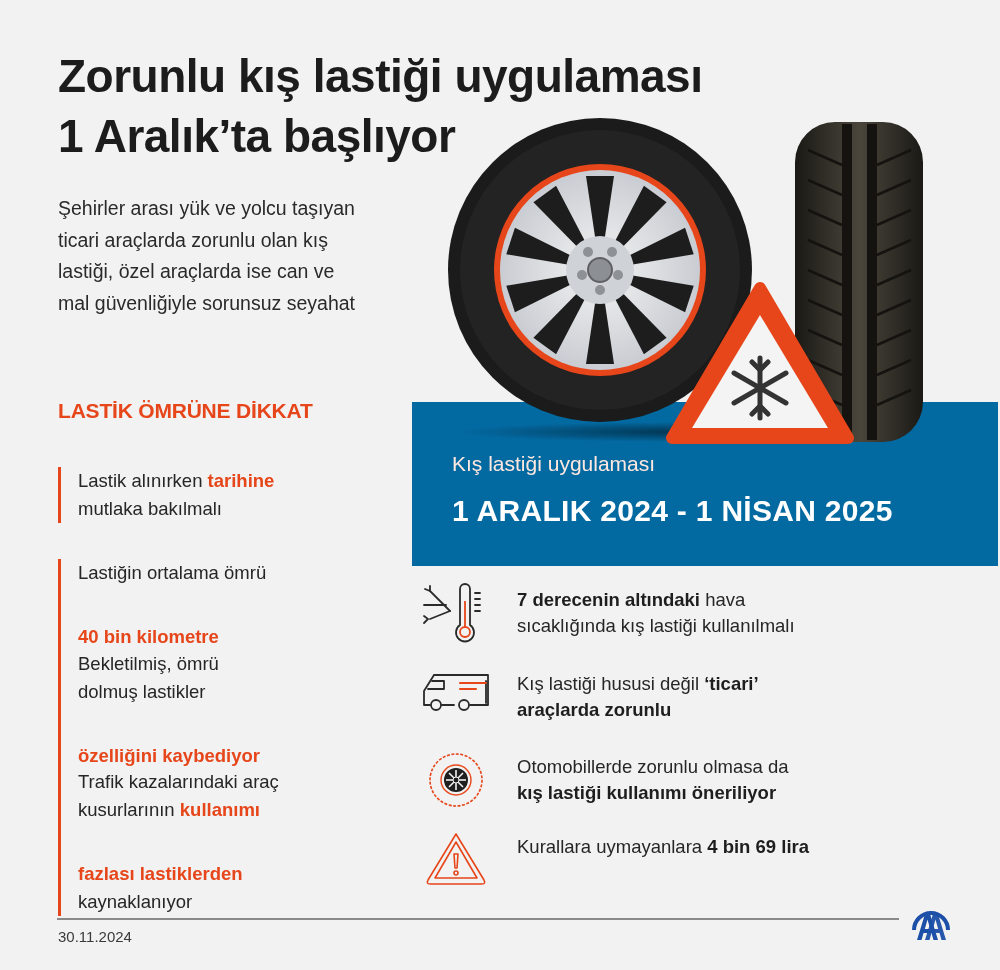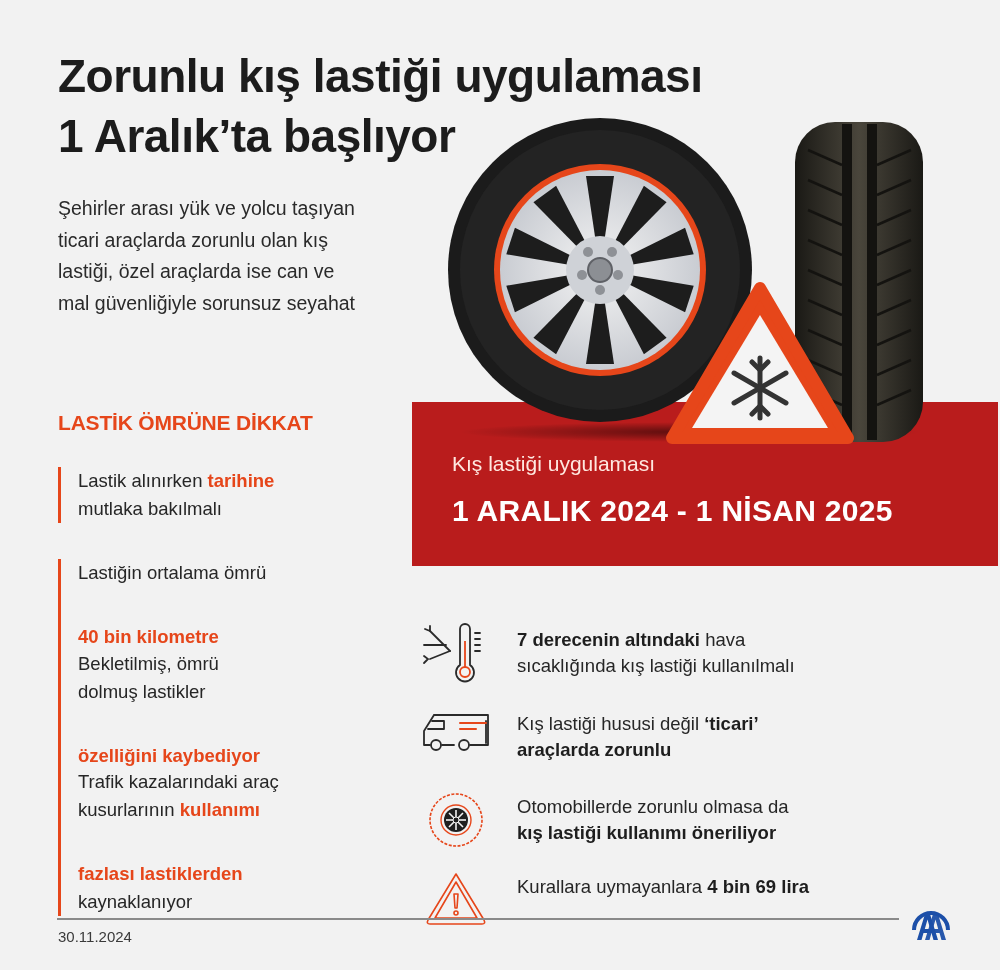--- a/index.html
+++ b/index.html
@@ -5,36 +5,36 @@
   * { box-sizing: border-box; margin: 0; padding: 0; }
   html, body { width: 1000px; height: 970px; background: #f2f2f2; overflow: hidden; }
   body { position: relative; font-family: "Liberation Sans", "DejaVu Sans", sans-serif; color: #1f1f1f; }
 
   .title { position: absolute; left: 58px; top: 46px; width: 760px; font-size: 46px; line-height: 60px; font-weight: 700; color: #1c1c1c; letter-spacing: -0.5px; }
   .title span { display: block; }
 
   .intro { position: absolute; left: 58px; top: 193px; width: 360px; font-size: 19.5px; line-height: 31.5px; color: #2a2a2a; }
   .intro span { display: block; white-space: nowrap; }
 
-  .section-heading { position: absolute; left: 58px; top: 399px; font-size: 21px; font-weight: 700; color: #e6461a; letter-spacing: -0.2px; margin-top: 12px; }
+  .section-heading { position: absolute; left: 58px; top: 399px; font-size: 21px; font-weight: 700; color: #e6461a; letter-spacing: -0.2px; }
 
   .tips { position: absolute; left: 58px; top: 0; width: 340px; }
   .tip { position: absolute; left: 0; width: 320px; padding-left: 17px; border-left: 3px solid #e6461a; font-size: 18.5px; line-height: 28px; color: #262626; }
   .tip span.line { display: block; white-space: nowrap; }
   .hl { color: #e6461a; font-weight: 700; margin-top: 36px; }
   .b { font-weight: 700; color: #1e1e1e; }
 
-  .banner { position: absolute; left: 412px; top: 402px; width: 586px; height: 164px; background: #b91c1c; }
+  .banner { position: absolute; left: 412px; top: 402px; width: 586px; height: 164px; background: #0369a1; }
   .banner-sub { position: absolute; left: 40px; top: 50px; font-size: 21px; color: #ffe8e0; }
   .banner-range { position: absolute; left: 40px; top: 92px; font-size: 30px; font-weight: 700; color: #ffffff; letter-spacing: 0.3px; white-space: nowrap; }
 
   .art { position: absolute; left: 440px; top: 110px; width: 560px; height: 340px; }
 
   .facts { position: absolute; left: 420px; top: 0; width: 520px; }
-  .fact { position: absolute; left: 0; width: 520px; height: 60px; margin-top: 40px; }
+  .fact { position: absolute; left: 0; width: 520px; height: 60px; }
   .fact .icon { position: absolute; left: 0; top: 0; width: 72px; height: 60px; }
   .fact .text { position: absolute; left: 97px; top: 4px; font-size: 18.5px; line-height: 26px; color: #262626; }
   .fact .text span.line { display: block; white-space: nowrap; }
 
   .divider { position: absolute; left: 57px; top: 918px; width: 842px; height: 2px; background: #8a8a8a; }
   .date { position: absolute; left: 58px; top: 928px; font-size: 15px; color: #3a3a3a; }
   .logo { position: absolute; left: 908px; top: 900px; width: 46px; height: 42px; }
 </style>
 </head>
 <body>

